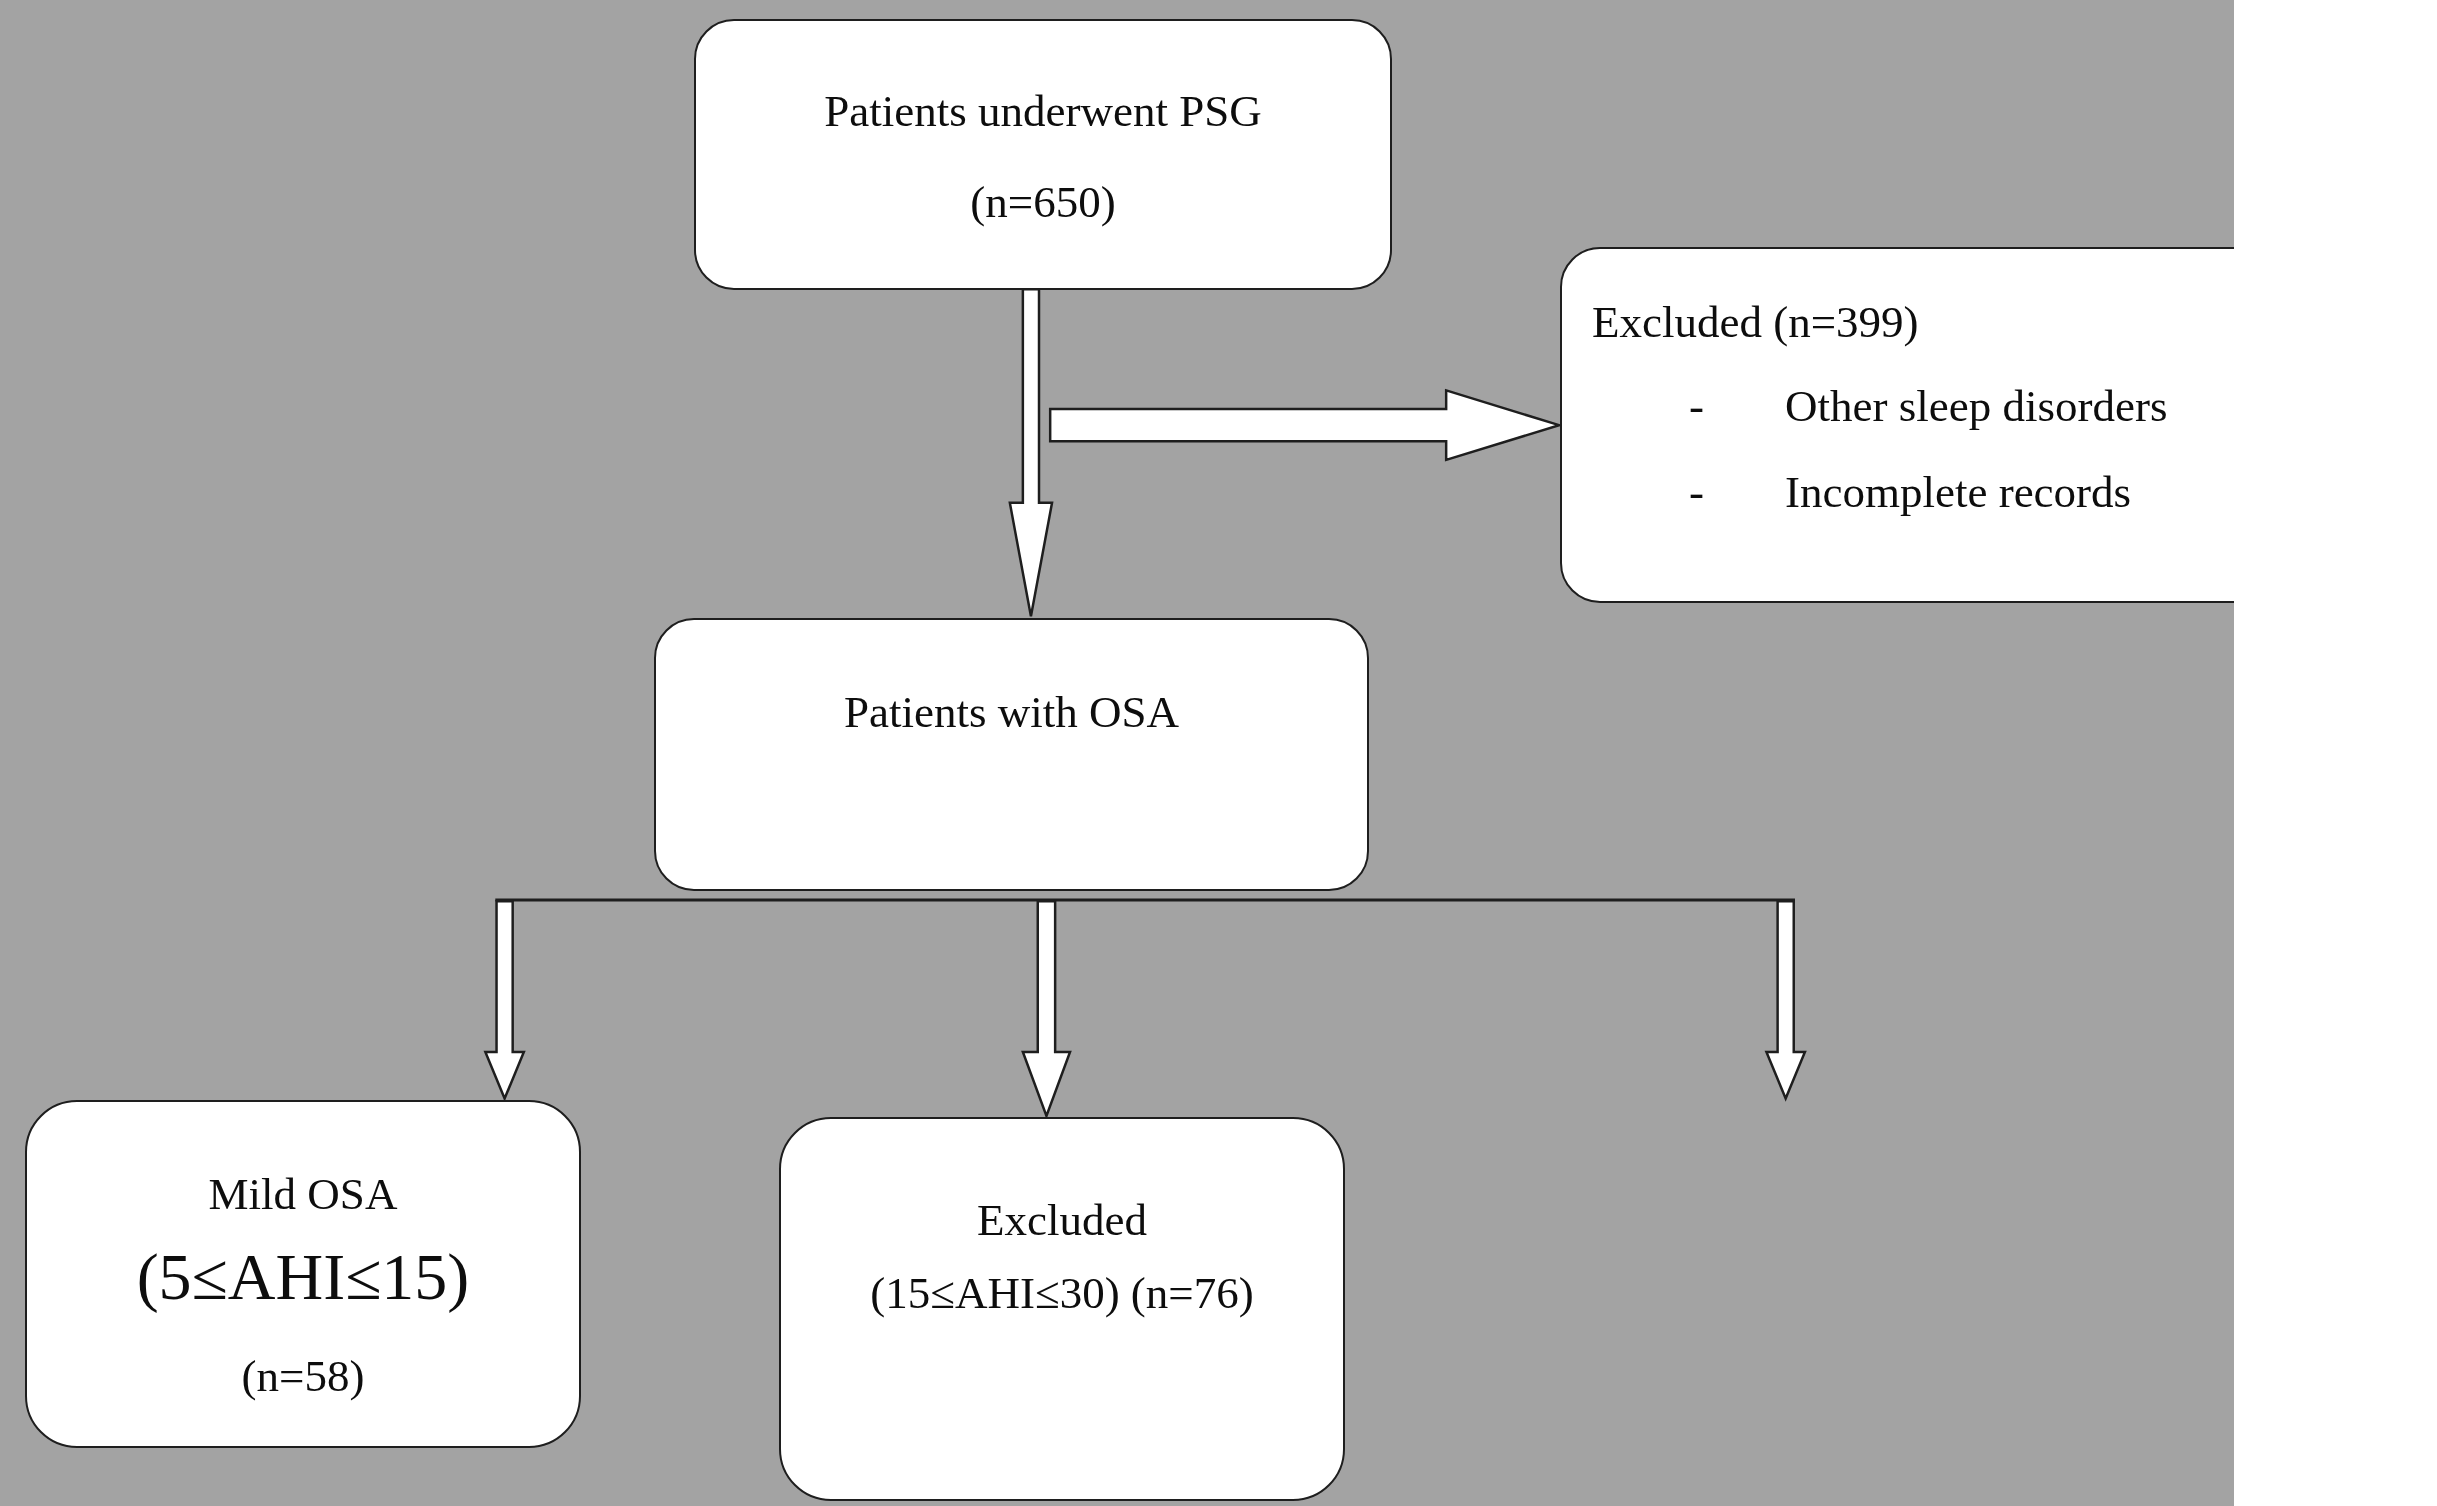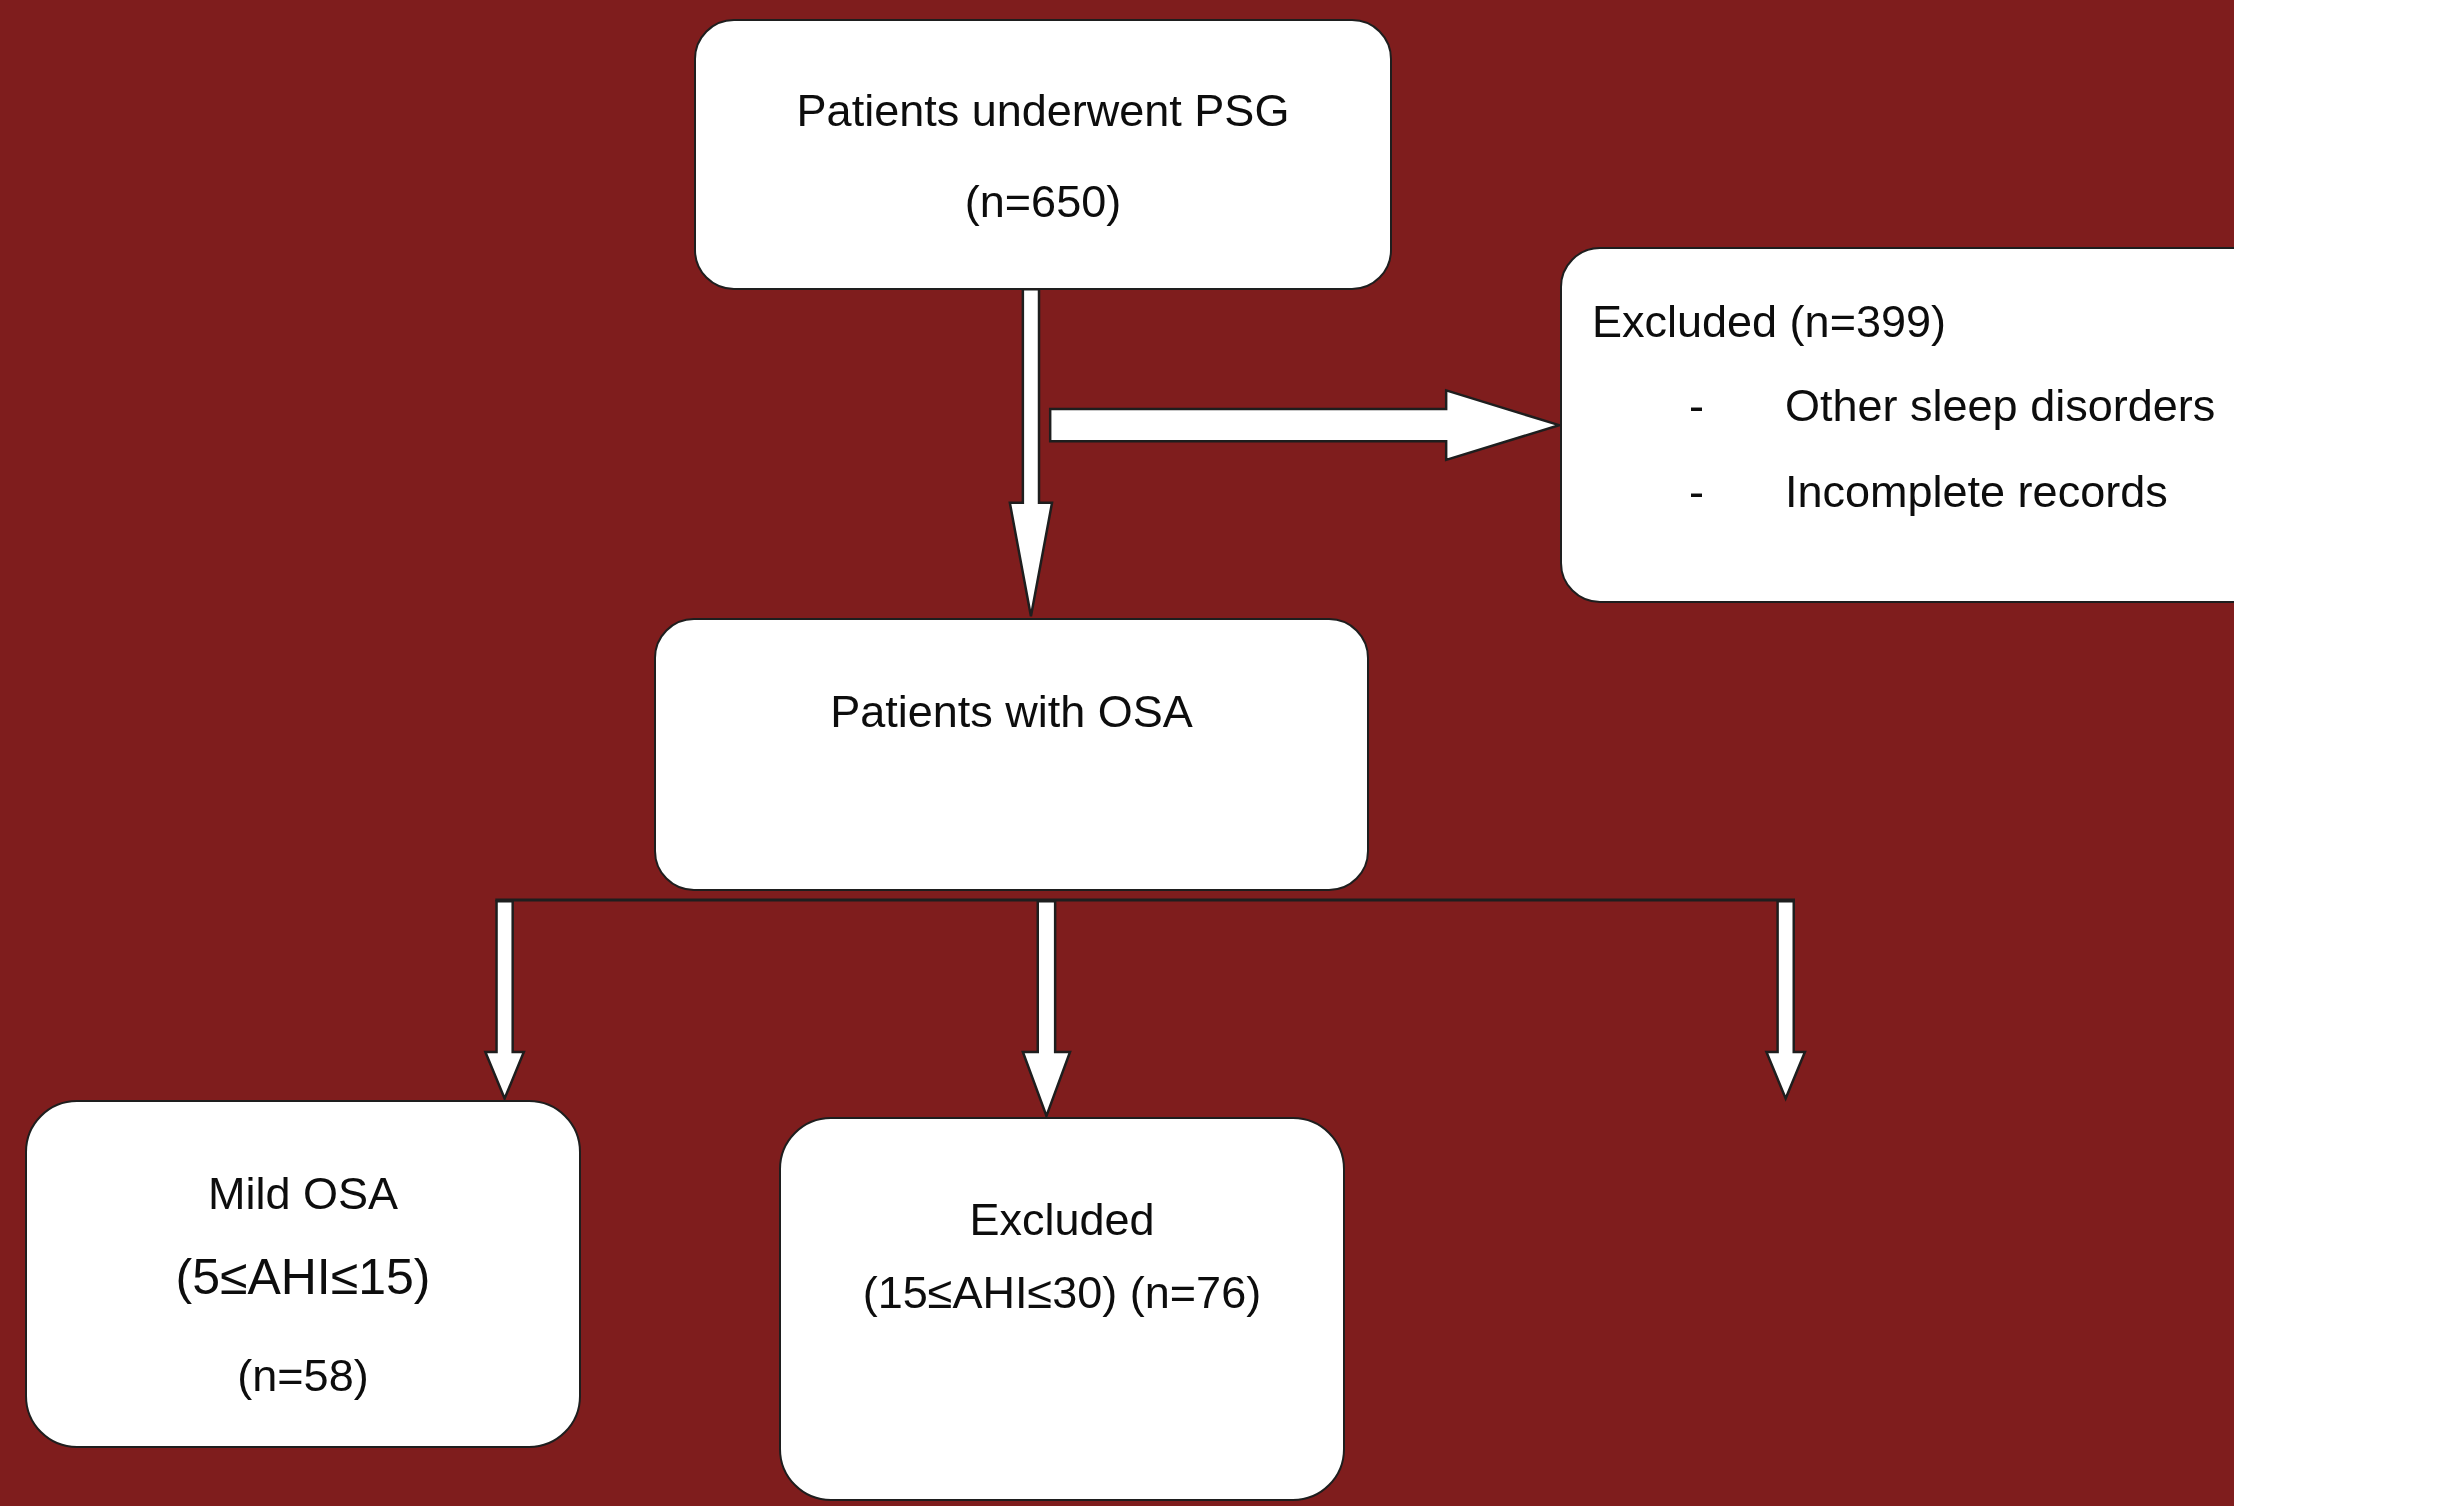--- a/index.html
+++ b/index.html
@@ -4,22 +4,22 @@
 <style>
   html, body {
     margin: 0;
     padding: 0;
     background: #ffffff;
   }
   .canvas {
     position: relative;
     width: 2234px;
     height: 1507px;
-    background: #7f1d1d;
-    font-family: Liberation Sans, sans-serif;
+    background: #a3a3a3;
+    font-family: Liberation Serif, serif;
     color: #0d0d0d;
     overflow: hidden;
   }
   .connectors {
     position: absolute;
     left: 0;
     top: 0;
     width: 2438px;
     height: 1507px;
   }
@@ -80,21 +80,21 @@
     position: absolute;
     left: 223px;
   }
   
   .node-osa      { left: 654px; top: 618px;  width: 715px; height: 273px; border-radius: 40px; }
   .node-osa .l1  { top: 67px; }
   .node-osa .l2  { top: 155px; }
   
   .node-mild     { left: 25px;   top: 1100px; width: 556px;  height: 348px; border-radius: 52px; }
   .node-mild .l1 { top: 67px; }
-  .node-mild .l2 { top: 150px; font-size: 50px; }
+  .node-mild .l2 { top: 150px; font-size: 66px; }
   .node-mild .l3 { top: 249px; }
   .node-moderate { left: 779px; top: 1117px; width: 566px;  height: 384px; border-radius: 52px; }
   .node-moderate .l1 { top: 76px; }
   .node-moderate .l2 { top: 149px; }
   .node-severe   { left: 1679px; top: 1100px; width: 556px;  height: 354px; border-radius: 52px; }
   .node-severe .l1 { top: 76px; }
   .node-severe .l2 { top: 163px; }
   .node-severe .l3 { top: 256px; }
 </style>
 </head>

